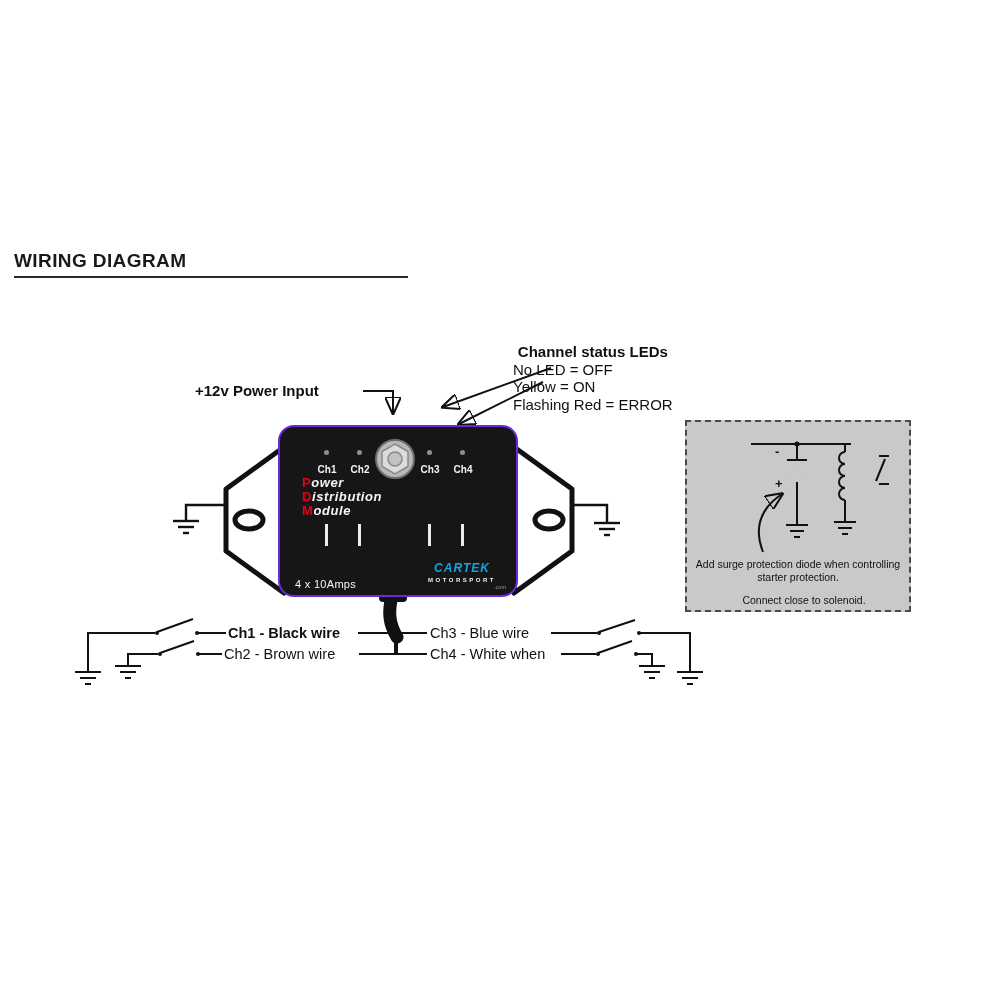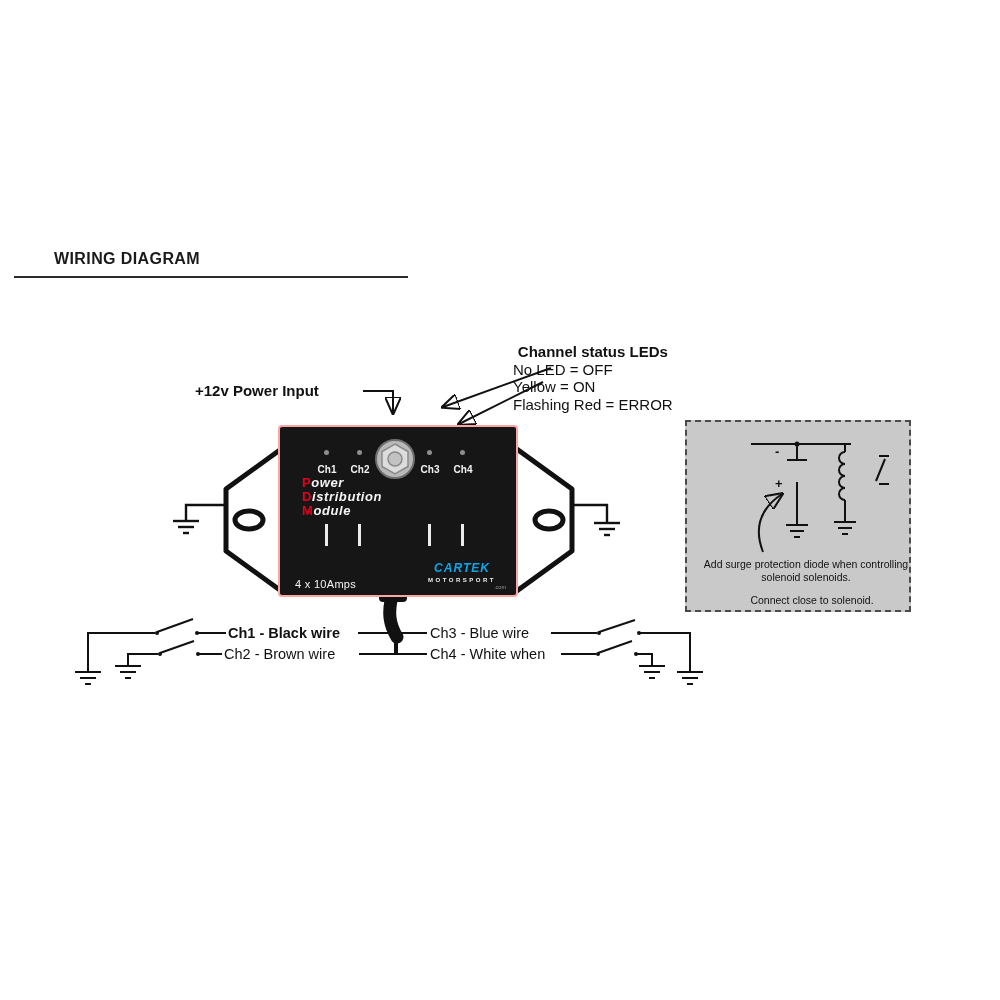--- a/index.html
+++ b/index.html
@@ -7,39 +7,39 @@
   body {
     background:#ffffff;
     font-family:"Liberation Sans", sans-serif;
     color:#111;
     position:relative;
     overflow:hidden;
   }
   .abs { position:absolute; }
 
   
-  .page-title { left:14px; top:250px; font-size:16px; font-weight:bold; letter-spacing:0.4px; color:#1a1a1a;margin-left:40px; }
+  .page-title { left:14px; top:250px; font-size:19px; font-weight:bold; letter-spacing:0.4px; color:#1a1a1a; }
   .title-underline { left:14px; top:276px; width:394px; height:2px; background:#2b2b2b; }
 
   
   .power-input-label { left:195px; top:382px; font-size:15px; font-weight:bold; }
   .led-legend { left:513px; top:343px; font-size:15px; line-height:17.5px; }
   .led-legend .heading { font-weight:bold;text-align:center; }
 
   
   .wire-label { font-size:14.5px; white-space:nowrap; }
 
   
   svg.wires { left:0; top:0; }
   svg.wires line, svg.wires polyline, svg.wires path { stroke:#111; fill:none; }
 
   
   .module {
     left:278px; top:425px; width:240px; height:172px;
-    background:#161616; border:2px solid #fca5a5; border-radius:4px;
+    background:#161616; border:2px solid #6d28d9; border-radius:16px;
   }
   .led { width:5px; height:5px; border-radius:50%; background:#8f8f8f; }
   .ch-label { width:30px; text-align:center; font-size:10px; font-weight:bold; color:#f2f2f2; }
   .nut-svg { left:91px; top:8px; }
   .pdm-name { left:22px; top:49px; font-size:13px; font-weight:bold; letter-spacing:0.6px; line-height:14px; }
   .pdm-name .red { color:#e2001a; }
   .pdm-name .white { color:#f5f5f5;font-style:italic; }
   .tick { width:3px; height:22px; background:#ececec; }
   .rating { left:15px; top:152px; font-size:11px; color:#f5f5f5; letter-spacing:0.3px; }
   .brand { left:132px; top:133px; width:100px; text-align:center; }
@@ -47,21 +47,21 @@
   .brand .motorsport { font-size:6px; font-weight:bold; color:#f0f0f0; letter-spacing:2.5px; line-height:7px; }
   .brand .domain { font-size:5.5px; color:#9a9a9a; text-align:right; padding-right:6px; line-height:7px; }
 
   
   .inset {
     left:685px; top:420px; width:226px; height:192px;
     background:#c9c9c9; border:2px dashed #4a4a4a;
   }
   .inset svg line, .inset svg path, .inset svg polyline { stroke:#111; fill:none; }
   .inset .sign { font-size:13px; font-weight:bold; color:#111; }
-  .inset .note { left:8px; width:100%; text-align:center; font-size:10.5px; line-height:12.5px; color:#111; }
+  .inset .note { left:0; width:100%; text-align:center; font-size:10.5px; line-height:12.5px; color:#111; }
 </style>
 </head>
 <body>
 
 <div class="abs page-title">WIRING DIAGRAM</div>
 <div class="abs title-underline"></div>
 
 <svg class="abs wires" width="1000" height="1000" viewBox="0 0 1000 1000">
   <defs>
     <marker id="ah" markerWidth="9" markerHeight="8" refX="8" refY="4" orient="auto">
@@ -242,15 +242,15 @@
     </g>
     <defs>
       <marker id="ah2" markerWidth="9" markerHeight="8" refX="8" refY="4" orient="auto">
         <path d="M0,0 L9,4 L0,8 z" fill="#111" stroke="none"></path>
       </marker>
     </defs>
   </svg>
   <span class="abs sign" style="left:88px; top:22px;">-</span>
   <span class="abs sign" style="left:88px; top:54px;">+</span>
   <div class="abs note" style="top:136px;">Add surge protection diode when controlling</div>
-  <div class="abs note" style="top:149px;">solenoid solenoids.</div>
+  <div class="abs note" style="top:149px;">starter protection.</div>
   <div class="abs note" style="top:172px;padding-left:12px;">Connect close to solenoid.</div>
 </div>
 
 </body></html>

